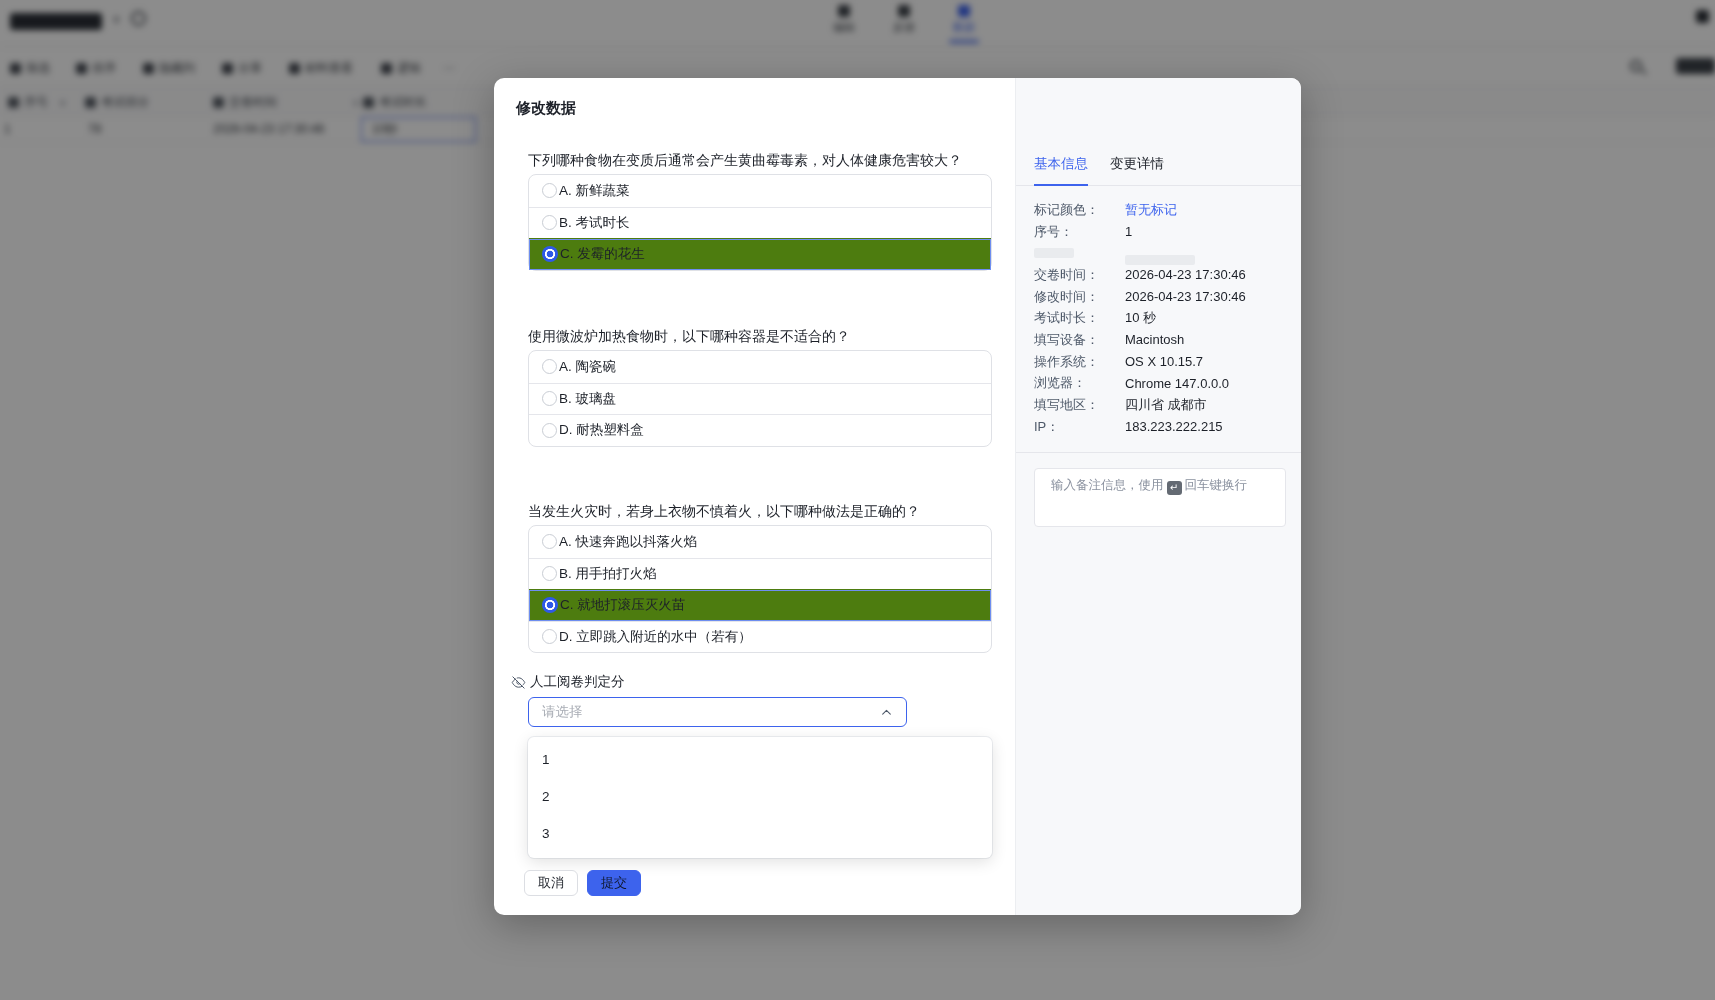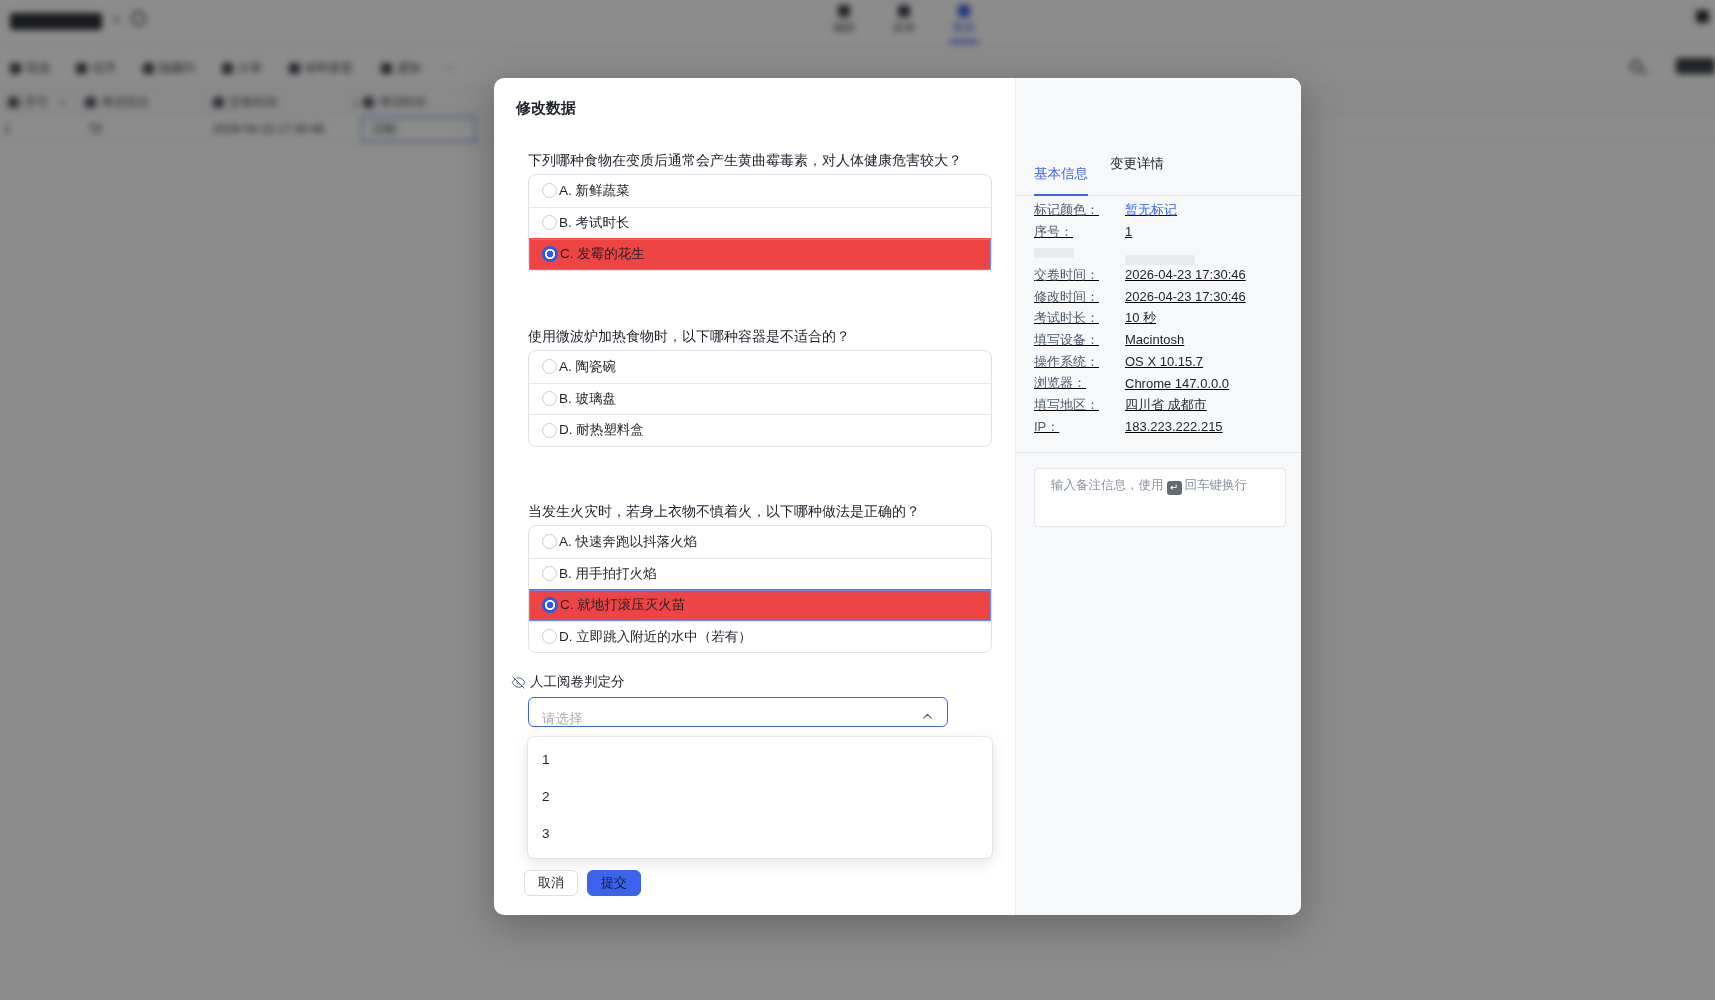--- a/index.html
+++ b/index.html
@@ -48,43 +48,43 @@
   .hclose { font-size:17px; color:#2b3344; line-height:17px; }
 
   
   .form { position:absolute; left:0; top:0; width:521px; height:100%; }
   .q-title { position:absolute; left:34px; width:470px; font-size:14px; font-weight:500; color:#1d2129; }
   .opts { position:absolute; left:34px; width:464px; border:1px solid #dfe1e6; border-radius:8px; background:#fff; }
   .opt { height:31.5px; display:flex; align-items:center; padding-left:13px; gap:2px; border-top:1px solid #e5e6eb; cursor:pointer; }
   .opt:first-child { border-top:none; }
   .opt-label { font-size:13.5px; color:#1d2129; }
   .radio { width:15px; height:15px; border-radius:50%; border:1px solid #c9cdd4; background:#fff; flex:0 0 auto; }
-  .opt.selected { background:#ef4444; box-shadow:inset 0 0 0 1px #6e8ef0; border-top-color:transparent; }
+  .opt.selected { background:#4d7c0f; box-shadow:inset 0 0 0 1px #6e8ef0; border-top-color:transparent; }
   .radio.checked { width:16px; height:16px; border:none;
     background:radial-gradient(circle, #2e59e8 0 3.1px, #fff 3.6px 4.9px, #2e59e8 5.3px 100%); }
   .score-row { position:absolute; left:17px; top:595px; display:flex; align-items:center; gap:4px; }
   .score-row svg { width:15px; height:15px; stroke:#4e5969; stroke-width:1.6; fill:none; stroke-linecap:round; }
   .score-label { font-size:13.5px; color:#1d2129; }
-  .select { position:absolute; left:34px; top:619px; width:420px; height:30px; border:1px solid #3D63ED; border-radius:6px; background:#fff; display:flex; align-items:flex-start; justify-content:space-between; padding:12px 13px; cursor:pointer; }
+  .select { position:absolute; left:34px; top:619px; width:379px; height:30px; border:1px solid #3D63ED; border-radius:6px; background:#fff; display:flex; align-items:center; justify-content:space-between; padding:12px 13px; cursor:pointer; }
   .select .ph { font-size:13.5px; color:#a9adb5; }
   .select svg { width:13px; height:13px; stroke:#4e5969; stroke-width:2; fill:none; stroke-linecap:round; stroke-linejoin:round; }
   .dropdown { position:absolute; left:34px; top:659px; width:464px; height:121px; background:#fff; border-radius:6px; box-shadow:0 4px 16px rgba(0,0,0,.12), 0 0 0 1px #eef0f3; padding:4px 0; }
   .dd-opt { height:37px; display:flex; align-items:center; padding-left:14px; font-size:13.5px; color:#1d2129; cursor:pointer; }
   .btns { position:absolute; left:30px; top:792px; display:flex; gap:9px; }
   .btn { height:26px; padding:0 13px; border-radius:6px; font-size:13px; display:flex; align-items:center; cursor:pointer; }
   .btn-cancel { background:#fff; border:1px solid #dcdee3; color:#1d2129; }
   .btn-submit { background:#3D63ED; border:1px solid #3D63ED; color:#0f172a; }
 
   
   .panel { position:absolute; right:0; top:0; width:286px; height:100%; background:#f7f8fa; border-left:1px solid #eceef1; border-radius:0 10px 10px 0; }
   .tabs { position:absolute; left:0; top:77px; width:100%; border-bottom:1px solid #e5e6eb; display:flex; gap:22px; padding:0 18px; }
   .tab { font-size:13.5px; color:#1d2129; padding-bottom:11px; cursor:pointer; }
-  .tab.active { color:#3D63ED; border-bottom:2px solid #3D63ED; margin-bottom:-1px;margin-top:10px; }
+  .tab.active { color:#3D63ED; border-bottom:2px solid #3D63ED; margin-bottom:-1px; }
   .fields { position:absolute; left:18px; top:121px; width:250px; }
-  .frow { display:flex; height:21.7px; align-items:center; font-size:13px;text-decoration:underline; }
+  .frow { display:flex; height:21.7px; align-items:center; font-size:13px; }
   .flabel { width:91px; color:#4e5969; flex:0 0 auto; }
   .fvalue { color:#1d2129; }
   .fvalue.link { color:#3D63ED; cursor:pointer; }
   .redact-row { display:flex; height:21.7px; align-items:center; }
   .redact { background:#e9ebee; border-radius:2px; height:10px; }
   .panel-divider { position:absolute; left:0; top:374px; width:100%; height:1px; background:#e5e6eb; }
   .note { position:absolute; left:18px; top:390px; width:252px; height:59px; background:#fff; border:1px solid #e5e6eb; border-radius:4px; padding:8px 16px; font-size:12.5px; color:#8a919f; line-height:17px; cursor:text; }
   .enter-key { display:inline-block; width:15px; height:14px; background:#646a73; border-radius:3px; color:#fff; font-size:10px; line-height:14px; text-align:center; margin:0 3px; vertical-align:-2px; }
 </style>
 </head>

